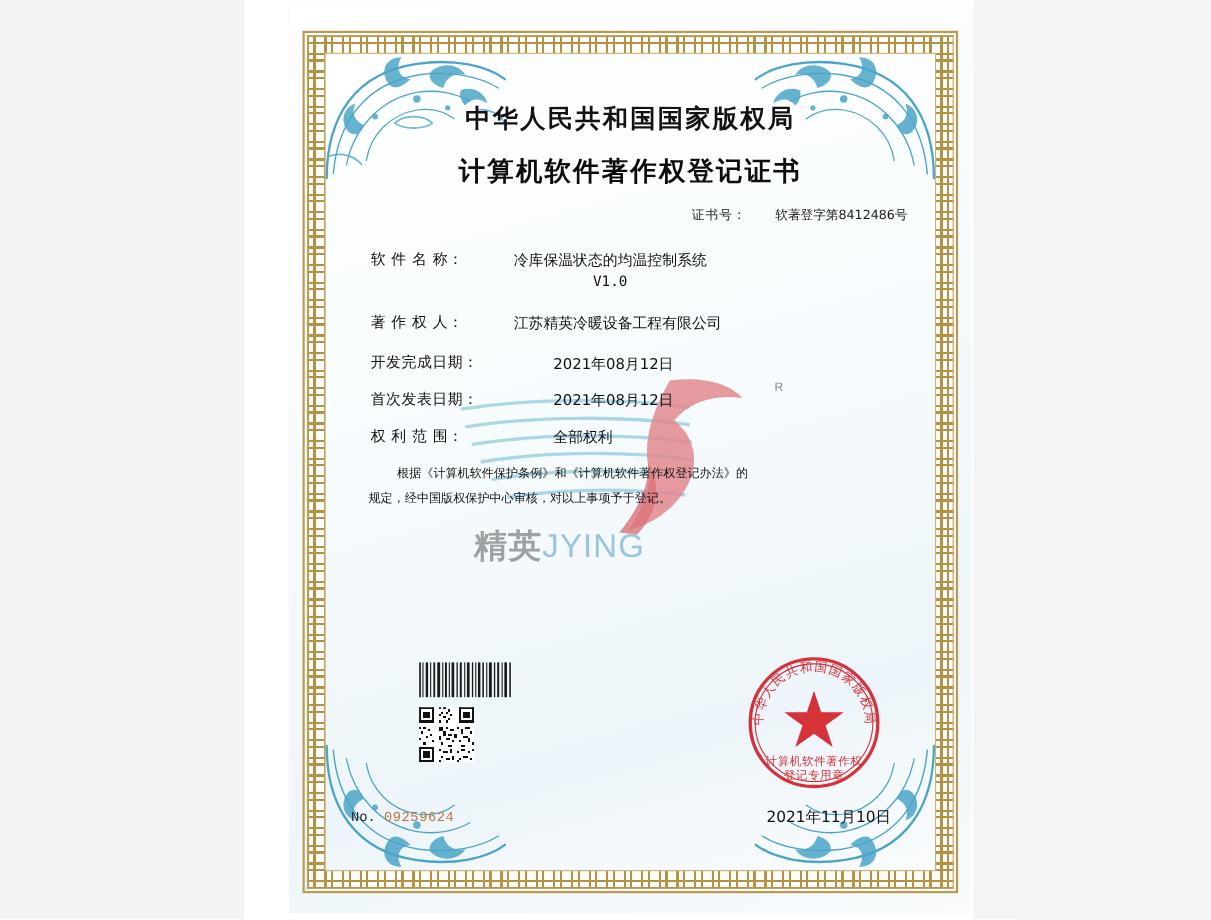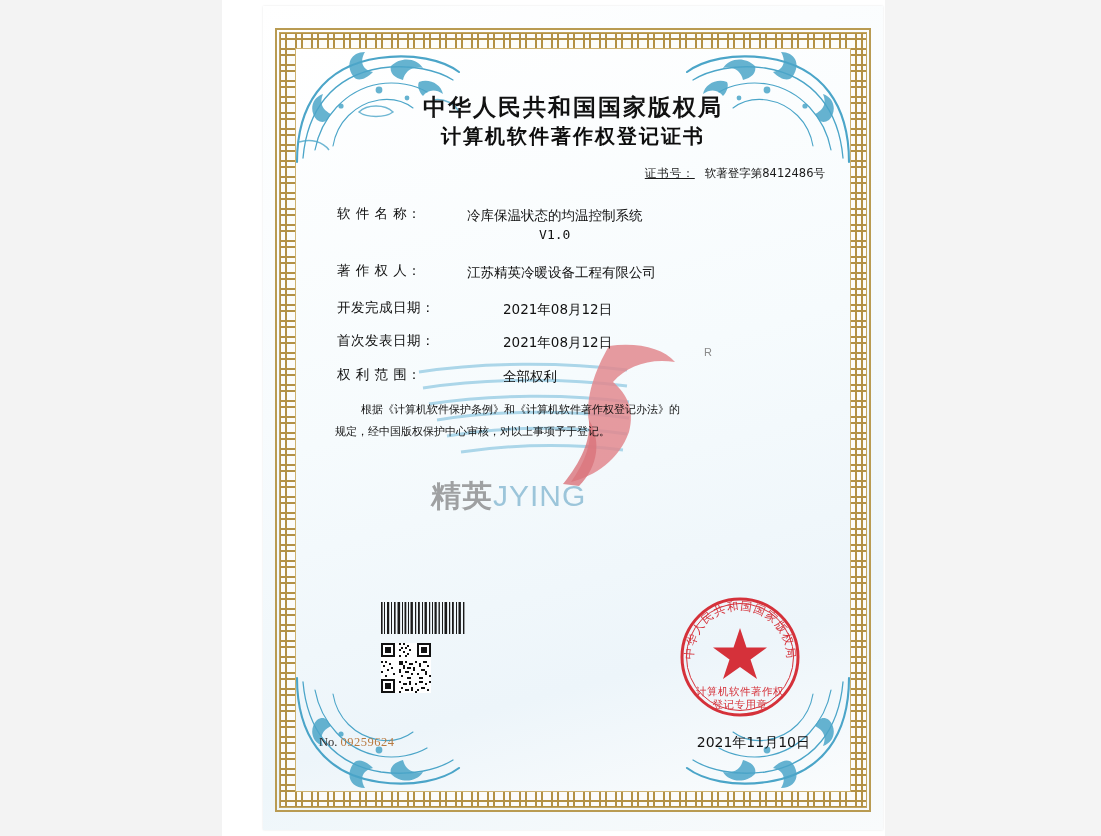--- a/index.html
+++ b/index.html
@@ -96,34 +96,35 @@
     text-align: center;
     font-family: "DejaVu Serif", serif;
     font-size: 23px;
     letter-spacing: 2px;
     color: #121212;
     font-weight: 700;
   }
   .title-sub {
     text-align: center;
     font-family: Liberation Mono, monospace;
-    font-size: 20px;
+    font-size: 24px;
     letter-spacing: 2px;
     color: #0d0d0d;
     font-weight: 700;
+    margin-top: 17px;
   }
   .cert-no {
     margin-top: 16px;
     text-align: right;
     padding-right: 12px;
     font-size: 11.5px;
     color: #1a1a1a;
     font-family: "DejaVu Sans", sans-serif;
   }
-  .cert-no .label { letter-spacing: 1px; margin-right: 10px; text-decoration: underline; }
+  .cert-no .label { letter-spacing: 1px; margin-right: 26px; }
 
   .rows { margin-top: 24px; padding-left: 28px; }
   .row {
     display: flex;
     align-items: flex-start;
     margin-bottom: 17px;
     font-family: "DejaVu Sans", sans-serif;
   }
   .row .rl {
     width: 118px;
@@ -199,21 +200,21 @@
   .seal {
     position: absolute;
     right: 80px; top: 588px;
     width: 126px; height: 126px;
     z-index: 7;
   }
 
   .no-line {
     position: absolute;
     left: 56px; bottom: 80px;
-    font-family: Liberation Serif, serif;
+    font-family: Liberation Mono, monospace;
     font-size: 12.5px;
     color: #2a2a2a;
     z-index: 6;
   }
   .no-line .num { color: #b8793f; letter-spacing: .5px; }
   .date-line {
     position: absolute;
     right: 73px; bottom: 78px;
     font-family: "DejaVu Sans", sans-serif;
     font-size: 14px;

